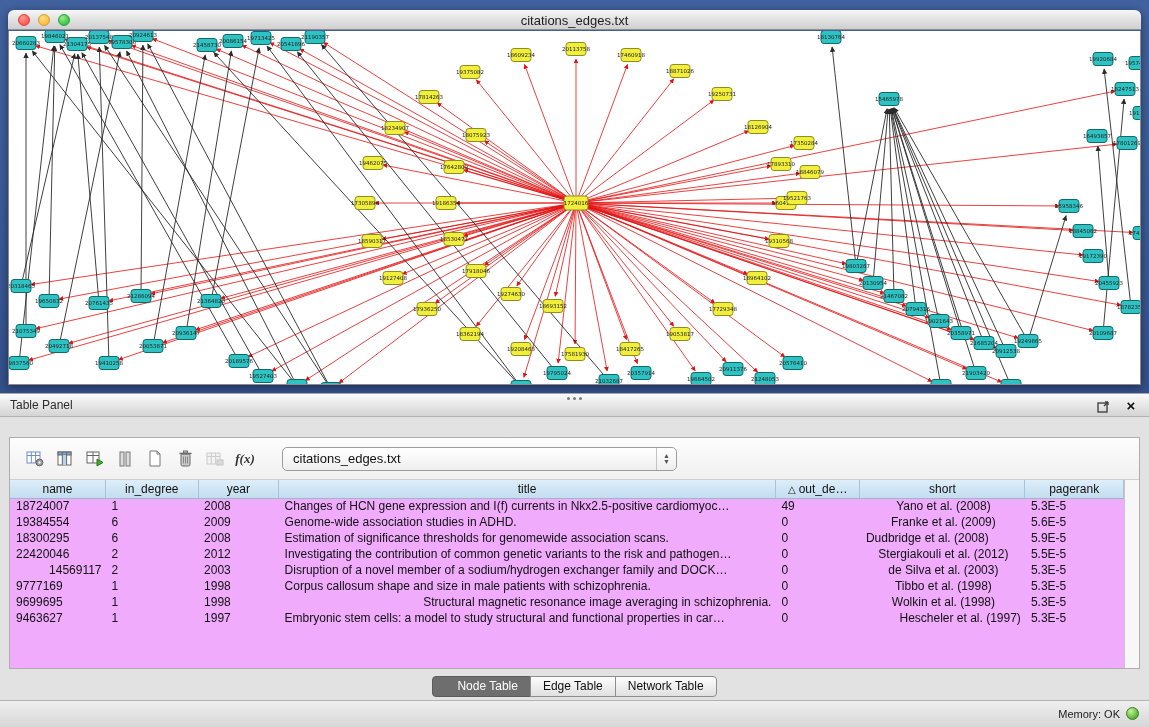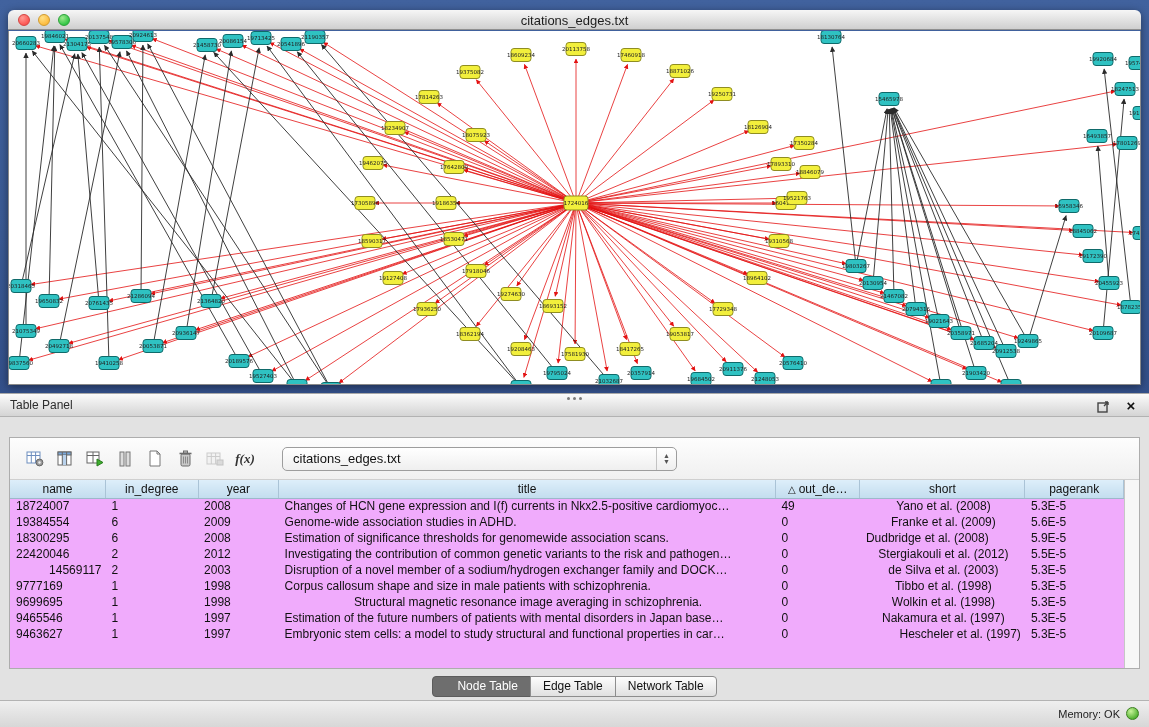--- a/index.html
+++ b/index.html
@@ -794,32 +794,23 @@
                 <td style="text-align: left;">1998</td>
                 <td style="text-align: left;">Corpus callosum shape and size in male patients with schizophrenia.</td>
                 <td style="text-align: left;">0</td>
                 <td style="text-align: center;">Tibbo et al. (1998)</td>
                 <td style="text-align: left;">5.3E-5</td>
               </tr>
               <tr>
                 <td style="text-align: left;">9699695</td>
                 <td style="text-align: left;">1</td>
                 <td style="text-align: left;">1998</td>
-                <td style="text-align: center;">Structural magnetic resonance image averaging in schizophrenia.</td>
+                <td style="text-align: right;">Structural magnetic resonance image averaging in schizophrenia.</td>
                 <td style="text-align: left;">0</td>
                 <td style="text-align: center;">Wolkin et al. (1998)</td>
-                <td style="text-align: left;">5.3E-5</td>
-              </tr>
-              <tr>
-                <td style="text-align: left;">9465546</td>
-                <td style="text-align: left;">1</td>
-                <td style="text-align: left;">1997</td>
-                <td style="text-align: left;">Estimation of the future numbers of patients with mental disorders in Japan base…</td>
-                <td style="text-align: left;">0</td>
-                <td style="text-align: center;">Nakamura et al. (1997)</td>
                 <td style="text-align: left;">5.3E-5</td>
               </tr>
               <tr>
                 <td style="text-align: left;">9463627</td>
                 <td style="text-align: left;">1</td>
                 <td style="text-align: left;">1997</td>
                 <td style="text-align: left;">Embryonic stem cells: a model to study structural and functional properties in car…</td>
                 <td style="text-align: left;">0</td>
                 <td style="text-align: right;">Hescheler et al. (1997)</td>
                 <td style="text-align: left;">5.3E-5</td>

